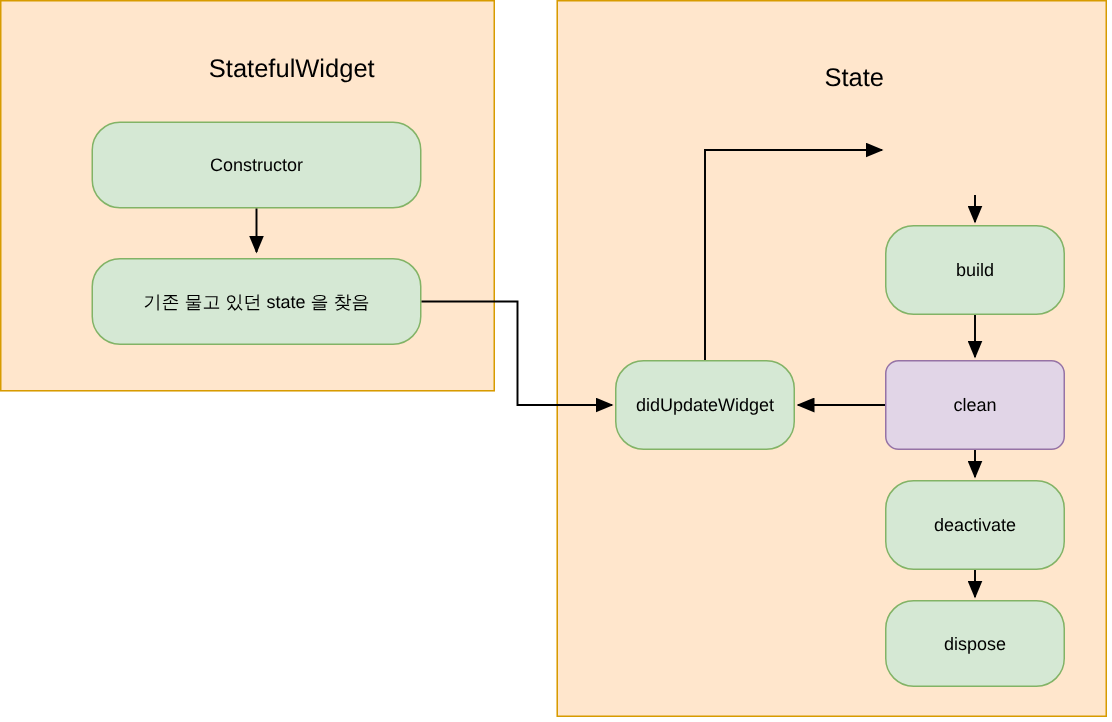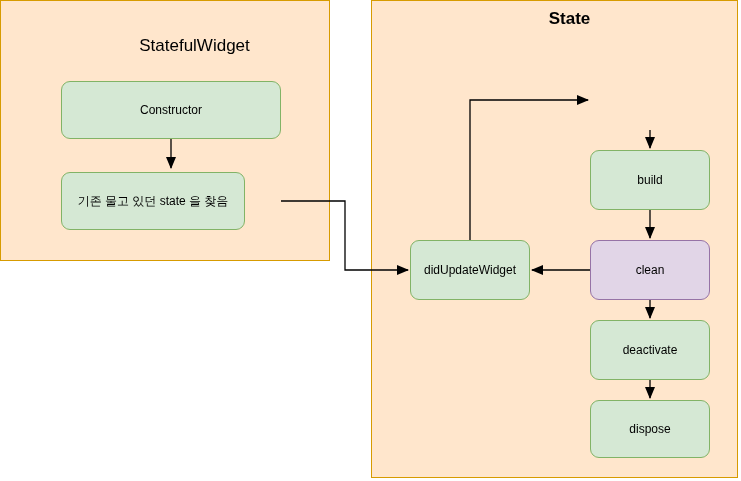--- a/index.html
+++ b/index.html
@@ -40,20 +40,21 @@
     justify-content: center;
     text-align: center;
     font-size: 12px;
     line-height: 14px;
     padding: 2px 6px;
     color: var(--text, #000);
   }
   .node.green {
     background: var(--green-fill, #D5E8D4);
     border-color: var(--green-border, #82B366);
+    border-radius: 19px;
   }
   .node.purple {
     background: var(--purple-fill, #E1D5E7);
     border-color: var(--purple-border, #9673A6);
   }
   svg.arrows {
     position: absolute;
     left: 0;
     top: 0;
     width: 741px;
@@ -63,24 +64,24 @@
   svg.arrows path.edge {
     fill: none;
     stroke: var(--arrow, #000);
     stroke-width: 1.3;
   }
 
   
   #c-statefulwidget { left: 0px;   top: 0px;   width: 330px; height: 261px; }
   #c-state          { left: 371px; top: 0px;   width: 367px; height: 478px; }
   #t-statefulwidget { left: 16px;   top: 36px;  width: 357px; }
-  #t-state          { left: 401px; top: 9px;  width: 337px; font-weight: bold; }
+  #t-state          { left: 401px; top: 42px;  width: 337px; }
 
   #n-constructor    { left: 61px;  top: 81px;  width: 220px; height: 58px; }
-  #n-find-state     { left: 61px;  top: 172px; width: 184px; height: 58px; }
+  #n-find-state     { left: 61px;  top: 172px; width: 220px; height: 58px; }
   #n-dirty          { left: 590px; top: 70px;  width: 120px; height: 60px; }
   #n-build          { left: 590px; top: 150px; width: 120px; height: 60px; }
   #n-clean          { left: 590px; top: 240px; width: 120px; height: 60px; }
   #n-deactivate     { left: 590px; top: 320px; width: 120px; height: 60px; }
   #n-dispose        { left: 590px; top: 400px; width: 120px; height: 58px; text-align: center; }
   #n-didupdate      { left: 410px; top: 240px; width: 120px; height: 60px; }
 </style>
 </head>
 <body>
 

